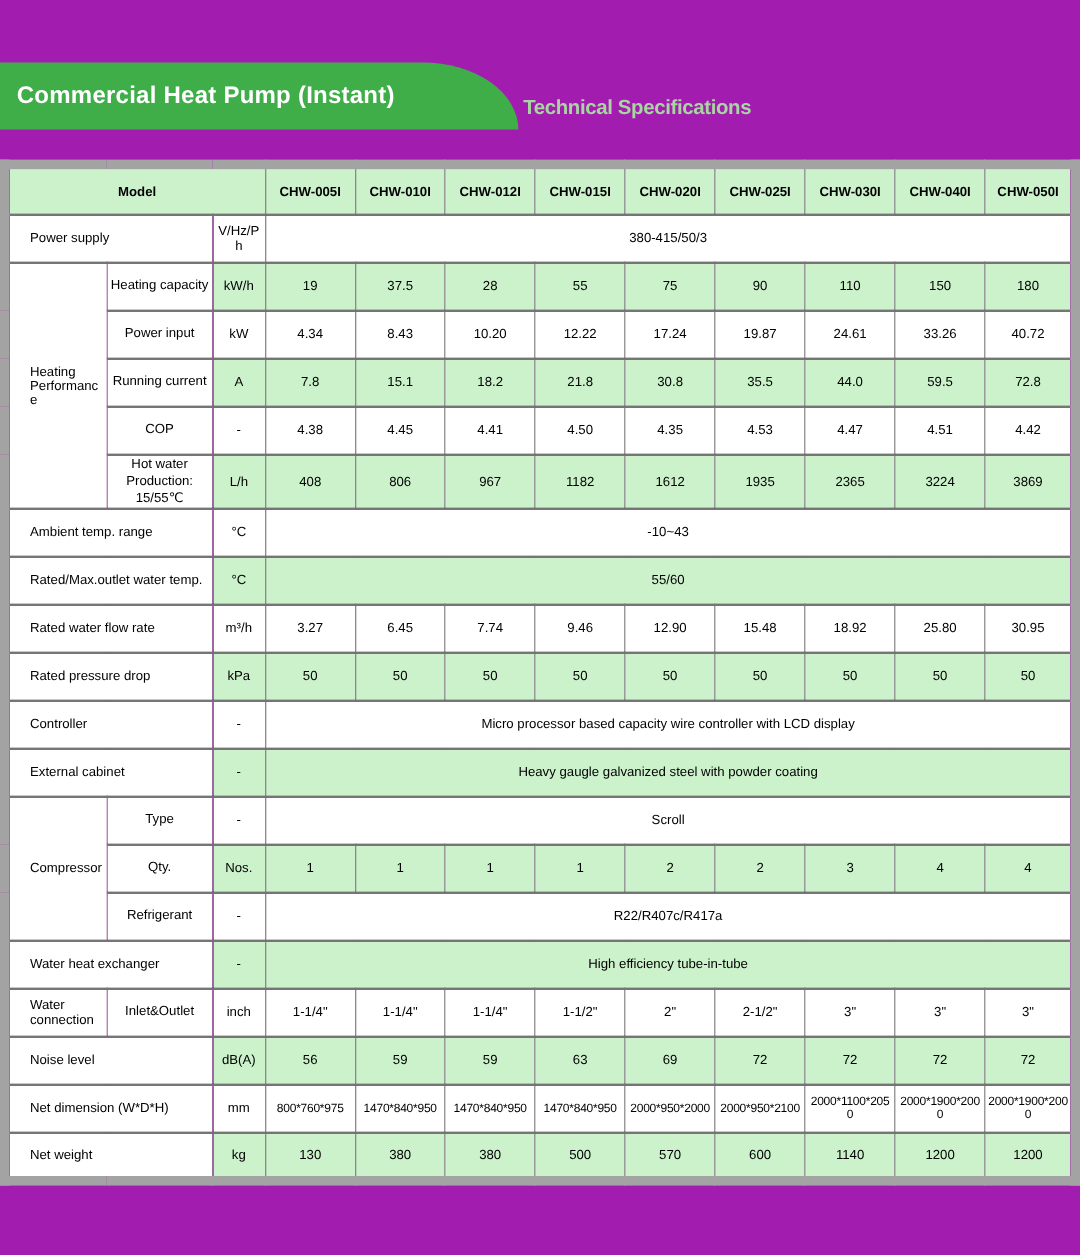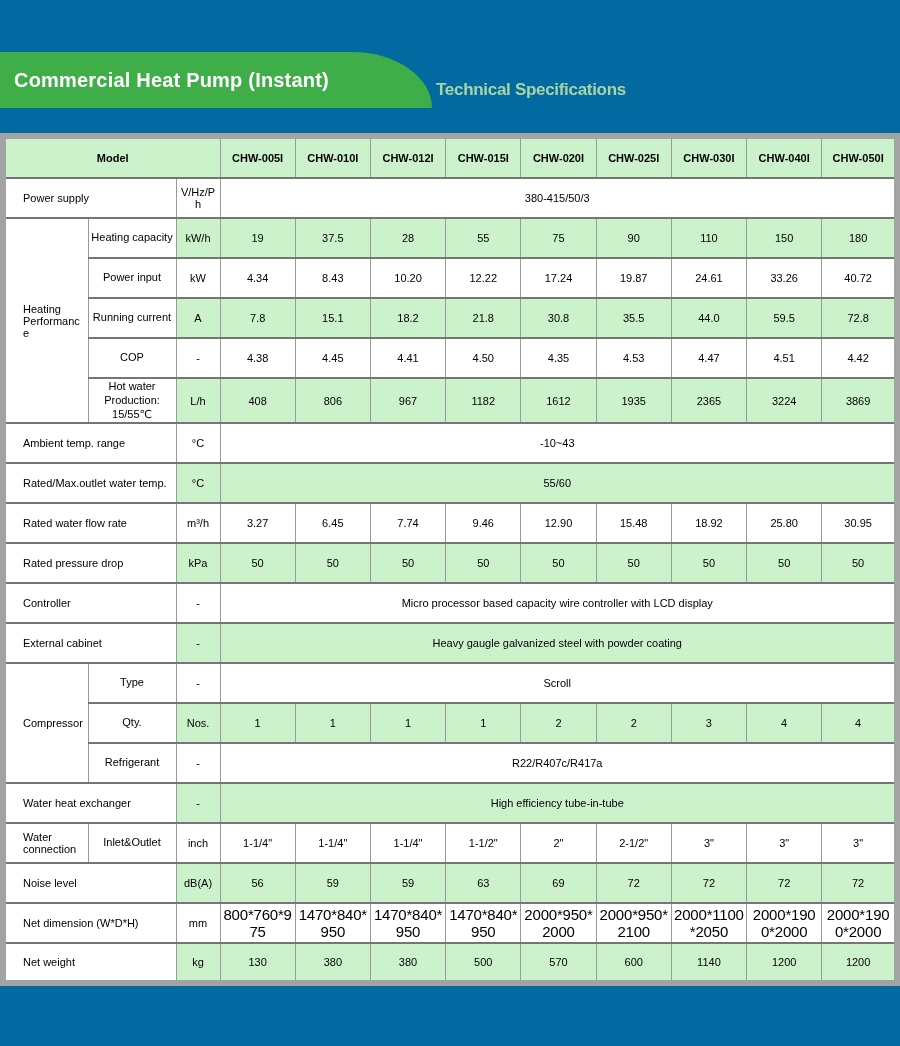--- a/index.html
+++ b/index.html
@@ -1,17 +1,17 @@
 <!DOCTYPE html>
 <html style="--banner-green: #3fae49; --title-green: #a9d5a3; --cell-green: #ccf2cc;"><head>
 <meta charset="utf-8">
 <style>
   html,body { margin:0; padding:0; background:#ffffff; }
   .page {
-    position:relative; width:900px; height:1046px; background:#0369a1;
+    position:relative; width:900px; height:1046px; background:#a21caf;
     font-family:"Liberation Sans","DejaVu Sans",sans-serif; color:#000;
     overflow:hidden;
   }
   .banner {
     position:absolute; top:52px; left:0; width:432px; height:56px;
     background:var(--banner-green,#3fae49);
     border-top-right-radius:80px 56px;
     display:flex; align-items:center; box-sizing:border-box; padding-left:14px;
   }
   .banner-title {
@@ -19,35 +19,35 @@
     white-space:nowrap;
   }
   .page-title {
     position:absolute; top:80px; left:436px;
     color:var(--title-green,#a9d5a3); font-weight:bold; font-size:17px;
     letter-spacing:-0.3px; white-space:nowrap;
   }
   table.spec-table {
     position:absolute; top:133px; left:0; width:900px;
     border-collapse:collapse; table-layout:fixed;
-    font-size:11px; border:6px solid #a3a3a3;
+    font-size:11px; border:8px solid #a3a3a3;
   }
   .spec-table th, .spec-table td {
     border-left:1px solid #9a9a9a; border-right:1px solid #9a9a9a;
     border-top:2px solid #757575; border-bottom:2px solid #757575;
     text-align:center; vertical-align:middle; padding:1px 2px;
     background:#ffffff; overflow:hidden; word-wrap:break-word;
   }
   .spec-table thead tr { height:42px; }
   .spec-table tbody tr { height:40px; }
   .spec-table thead th { font-weight:bold; }
   .spec-table .g { background:var(--cell-green,#ccf2cc); }
   .spec-table .grp, .spec-table .lbl { text-align:left; padding-left:17px; }
   .spec-table .sub { white-space:pre-line; line-height:1.25; }
-  .spec-table .sm { font-size:15px; letter-spacing:-0.2px; }
+  .spec-table .sm { font-size:10px; letter-spacing:-0.2px; }
   .footer {
     position:absolute; top:978px; left:5px; width:892px;
     font-size:10.5px; font-weight:bold; line-height:17px; color:#000;
   }
 </style>
 </head>
 <body>
 
 <div class="page">
 

